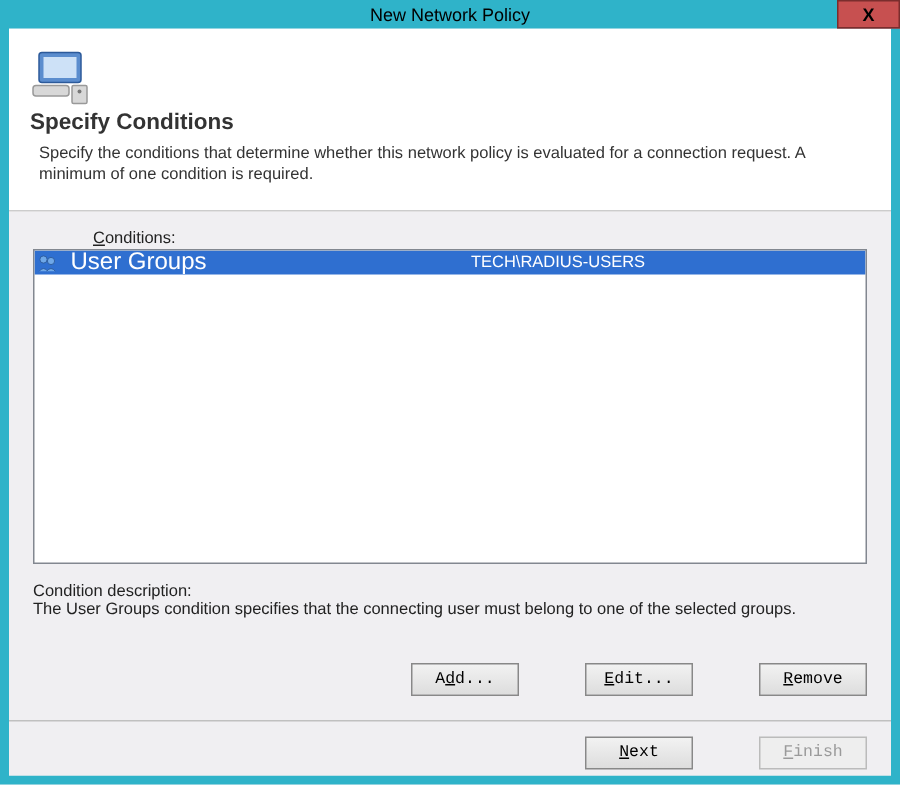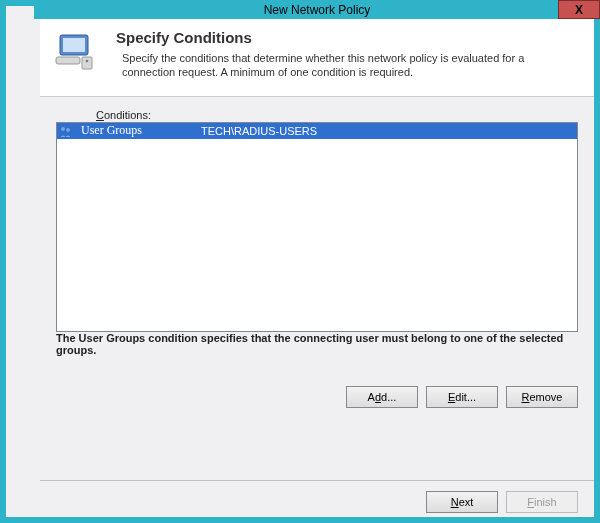--- a/index.html
+++ b/index.html
@@ -13,21 +13,20 @@
     overflow: hidden;
   }
   .window-frame {
     width: 600px;
     height: 523px;
     border: 6px solid #2fb3c9;
     background: #f0eff2;
     position: relative;
     display: flex;
     flex-direction: column;
-    padding-left: 34px;
   }
   .title-bar {
     height: 19px;
     background: #2fb3c9;
     margin: -6px -6px 0 -6px;
     display: flex;
     align-items: center;
     position: relative;
     color: #000;
     font-size: 12px;
@@ -51,20 +50,21 @@
     display: flex;
     align-items: center;
     justify-content: center;
     font-family: Arial, sans-serif;
   }
   .header-area {
     background: #fff;
     border-bottom: 1px solid #ccc;
     padding: 10px 14px 10px 14px;
     display: flex;
+    flex-direction: column;
   }
   .header-icon {
     width: 50px;
     height: 44px;
     margin-right: 12px;
     flex-shrink: 0;
   }
   .header-text h1 {
     margin: 0 0 4px 0;
     font-size: 15px;
@@ -122,49 +122,49 @@
     background: #2f6fd0;
     color: #fff;
   }
   .row-icon {
     width: 18px;
     height: 16px;
     display: flex;
     align-items: center;
     justify-content: center;
   }
-  .row-cond { width: 120px; padding-left: 6px; font-size: 12px; font-family: Liberation Serif, serif; }
-  .row-val  { flex: 1; padding-left: 6px; font-size: 11px; }
+  .row-cond { width: 120px; padding-left: 6px; font-size: 16px; }
+  .row-val  { flex: 1; padding-left: 6px; font-size: 11px; text-align: center; }
   .desc-label {
     margin-top: 12px;
     font-size: 11px;
     color: #222;
   }
   .desc-text {
     margin-top: 0;
     font-size: 11px;
     color: #222;
-    font-weight: bold;
   }
   .action-row {
     margin-top: 30px;
     display: flex;
     justify-content: flex-end;
     gap: 8px;
     padding-right: 0;
   }
   .btn {
     min-width: 72px;
     height: 22px;
     background: linear-gradient(#f2f2f2, #ddd);
     border: 1px solid #888;
     font-size: 11px;
-    font-family: Liberation Sans, sans-serif;
+    font-family: Liberation Mono, monospace;
     padding: 0 8px;
     cursor: pointer;
+    margin-left: 36px;
   }
   .btn:disabled {
     color: #9a9a9a;
     background: #eee;
     border-color: #bbb;
     cursor: default;
   }
   .btn .u { text-decoration: underline; }
   .footer {
     border-top: 1px solid #c0c0c0;
@@ -219,20 +219,21 @@
               <path d="M1 12 q3 -4 6 0" fill="#6fa8e8" stroke="#2c5a9a" stroke-width="0.6"></path>
               <path d="M6 12 q3 -4 6 0" fill="#6fa8e8" stroke="#2c5a9a" stroke-width="0.6"></path>
             </svg>
           </div>
           <div class="row-cond">User Groups</div>
           <div class="row-val">TECH\RADIUS-USERS</div>
         </div>
       </div>
     </div>
 
+    <div class="desc-label">Condition description:</div>
     <div class="desc-text">The User Groups condition specifies that the connecting user must belong to one of the selected groups.</div>
 
     <div class="action-row">
       <button class="btn">
         <span>A</span><span class="u">d</span><span>d...</span>
       </button>
       <button class="btn">
         <span class="u">E</span><span>dit...</span>
       </button>
       <button class="btn">

